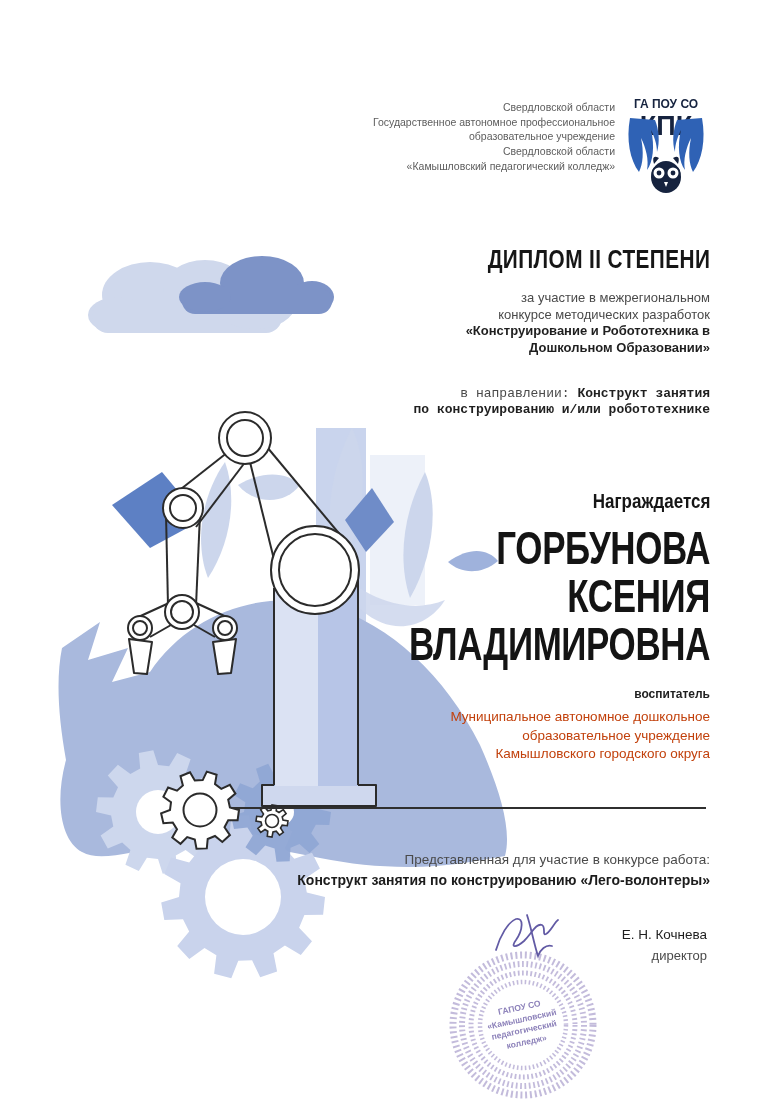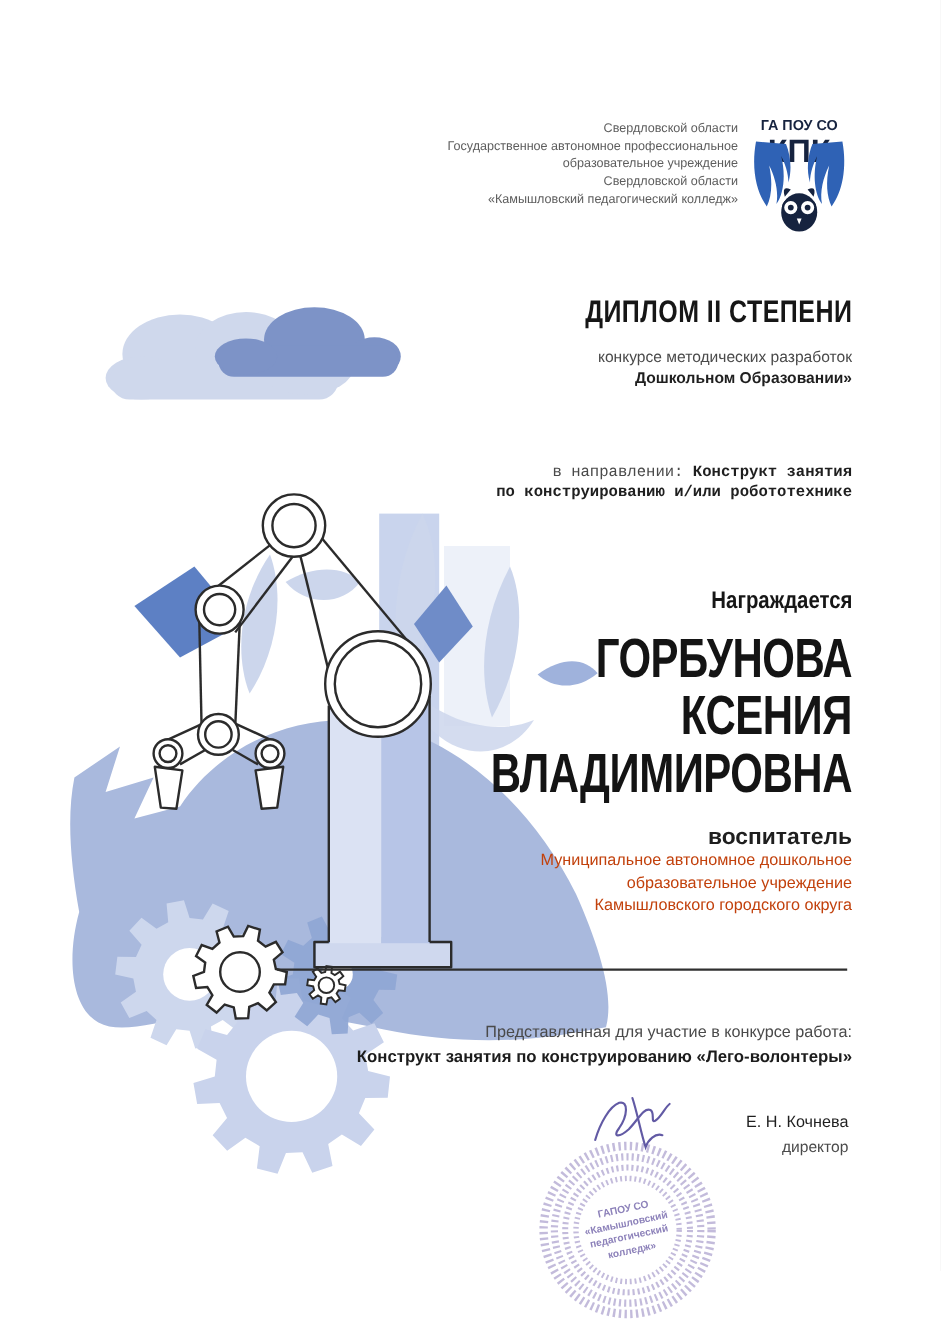--- a/index.html
+++ b/index.html
@@ -16,21 +16,21 @@
   
   .title{right:74px;top:244px;font-size:26px;font-weight:800;color:#161616;
          letter-spacing:.5px;transform:scaleX(.8);transform-origin:100% 50%;white-space:nowrap;}
   .p1{right:74px;top:290px;font-size:13px;line-height:16.6px;color:#4a4a4a;width:420px;}
   .p2{right:74px;top:386px;font-size:13px;line-height:16px;color:#4a4a4a;width:420px;font-family:Liberation Mono, monospace;}
   .b{font-weight:700;color:#1f1f1f;}
   .awarded{right:74px;top:490px;font-size:20px;font-weight:800;color:#161616;
            transform:scaleX(.85);transform-origin:100% 50%;white-space:nowrap;}
   .name{right:74px;top:524px;font-size:46px;font-weight:800;line-height:48px;color:#141414;
         letter-spacing:-.5px;transform:scaleX(.76);transform-origin:100% 0;white-space:nowrap;}
-  .position{right:74px;top:687px;font-size:19px;font-weight:700;color:#1f1f1f;}
+  .position{right:74px;top:687px;font-size:12px;font-weight:700;color:#1f1f1f;}
   .orgblock{right:74px;top:708px;font-size:13.5px;line-height:18.6px;color:#c2410c;width:420px;}
   .work-label{right:74px;top:852px;font-size:13.5px;color:#4a4a4a;white-space:nowrap;}
   .work-title{right:74px;top:872px;font-size:14px;font-weight:700;color:#1c1c1c;white-space:nowrap;}
   .sig-name{right:77px;top:927px;font-size:13.5px;font-weight:400;color:#1f1f1f;}
   .sig-role{right:77px;top:948px;font-size:13px;color:#4a4a4a;}
   .stamp-text{left:458px;top:1002px;width:130px;text-align:center;
       font-size:8.5px;line-height:11.5px;color:#8d82ba;font-weight:700;
       transform:rotate(-12deg);}
   svg{display:block;}
   .bg{left:0;top:0;}
@@ -170,21 +170,23 @@
         <circle cx="33" cy="81" r="2.4" fill="#16233f"></circle>
         <circle cx="47" cy="81" r="2.4" fill="#16233f"></circle>
         <path d="M38,90 L42,90 L40,95 Z" fill="#ffffff"></path>
       </g>
     </svg>
   </div>
 
   <div class="abs title">ДИПЛОМ II СТЕПЕНИ</div>
 
   <div class="abs p1 r">
+    <div>за участие в межрегиональном</div>
     <div>конкурсе методических разработок</div>
+    <div class="b">«Конструирование и Робототехника в</div>
     <div class="b">Дошкольном Образовании»</div>
   </div>
 
   <div class="abs p2 r">
     <div>
       <span>в направлении: </span><span class="b">Конструкт занятия</span>
     </div>
     <div class="b">по конструированию и/или робототехнике</div>
   </div>
 

